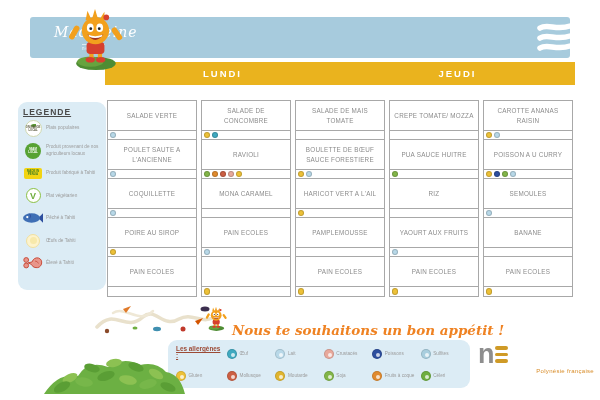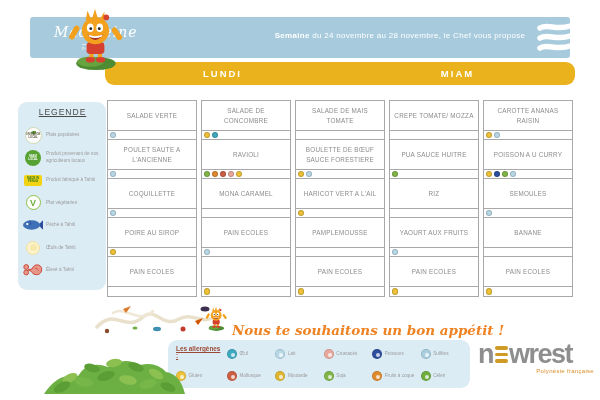--- a/index.html
+++ b/index.html
@@ -15,28 +15,28 @@
     font-family:"DejaVu Serif", serif; font-style:italic; font-size:14px; letter-spacing:1px; }
   .brand-sub { position:absolute; left:52px; top:27px; color:#ffffff;
     font-size:4.5px; letter-spacing:1px; opacity:.85;
     border-top:0.5px solid rgba(255,255,255,.7); padding-top:1px; }
   .week-label { position:absolute; left:230px; top:14px; width:280px;
     color:#ffffff; font-size:8px; text-align:center; letter-spacing:.3px; }
   .week-label b { font-weight:bold; }
   .waves { position:absolute; right:-6px; top:4px; }
   
   .day-bar { position:absolute; left:105px; top:62px; width:470px; height:23px;
-    background:#eab31e; display:flex;border-radius:9px; }
+    background:#eab31e; display:flex; }
   .day-cell { flex:1; display:flex; align-items:center; justify-content:center;
     color:#ffffff; font-weight:bold; font-size:9.5px; letter-spacing:2px; }
   
   .legend { position:absolute; left:18px; top:102px; width:88px; height:188px;
     background:#dcecf5; border-radius:9px; padding:5px 4px 2px 5px; }
-  .legend-title { text-align:center; font-size:8.5px; font-weight:normal; color:#4a4a4a;
-    text-decoration:underline; letter-spacing:1px; margin-bottom:7px; }
+  .legend-title { text-align:left; font-size:8.5px; font-weight:bold; color:#4a4a4a;
+    text-decoration:underline; letter-spacing:1px; margin-bottom:0; }
   .legend-item { display:flex; align-items:center; gap:3px; height:22.5px; }
   .legend-item .lbl { font-size:4.7px; color:#9b9b9b; line-height:1.35; flex:1; }
   .badge-wrap { width:20px; display:flex; justify-content:center; }
   .badge-oml { width:17px; height:17px; border-radius:50%; background:#ffffff;
     border:1px solid #cfd8b0; display:flex; flex-direction:column; align-items:center;
     justify-content:center; }
   .badge-oml .leaf { width:5px; height:3px; background:#5a9e35; border-radius:50% 0 50% 50%; }
   .badge-oml .t { font-size:2.6px; font-weight:bold; color:#55543a; text-align:center; line-height:1.1; }
   .badge-miam { width:16px; height:16px; border-radius:50%; background:#57a233;
     display:flex; align-items:center; justify-content:center; }
@@ -113,34 +113,33 @@
       <circle cx="39.5" cy="22" r="1.5" fill="#222222"></circle>
       <path d="M27,28 Q35,40 44,28 Q35,33 27,28 Z" fill="#a03321"></path>
       <path d="M28,28.5 Q35,31.5 43,28.5 L42,30.5 Q35,33 29,30.5 Z" fill="#ffffff"></path>
     </symbol>
   </defs>
 </svg>
 
 <div class="header-bar">
   <div class="brand">Madeleine</div>
   <div class="brand-sub">newrest</div>
-  <div class="week-label"><b>Semaine</b><span> du 24 novembre au 28 novembre, le Chef vous propose</span></div>
   <svg class="waves" width="40" height="34" viewBox="0 0 40 34">
     <path d="M4,7 C12,2 20,10 34,5" stroke="#ffffff" stroke-width="5.5" fill="none" stroke-linecap="round"></path>
     <path d="M4,17 C12,12 20,20 34,15" stroke="#ffffff" stroke-width="5.5" fill="none" stroke-linecap="round"></path>
     <path d="M4,27 C12,22 20,30 34,25" stroke="#ffffff" stroke-width="5.5" fill="none" stroke-linecap="round"></path>
   </svg>
 </div>
 <svg style="position:absolute;left:62px;top:8px;z-index:3" width="66" height="64" viewBox="0 0 70 68">
     <use href="#mascot"></use>
   </svg>
 
 <div class="day-bar">
   <div class="day-cell">LUNDI</div>
-  <div class="day-cell">MIAM</div>
+  <div class="day-cell">JEUDI</div>
 </div>
 
 <div class="legend">
   <div class="legend-title">LEGENDE</div>
 
   <div class="legend-item">
     <div class="badge-wrap">
         <div class="badge-oml">
           <div class="leaf"></div>
           <div class="t">ON MANGE LOCAL</div>
@@ -445,21 +444,20 @@
 </div>
 
 <div class="newrest">
   <div class="nw-text">
       <span>n</span>
       <span class="nw-e">
         <i></i>
         <i></i>
         <i></i>
       </span>
-      <span>wrest</span>
     </div>
   <div class="nw-sub">Polynésie française</div>
 </div>
 
 <svg class="leafpile" width="148" height="42" viewBox="0 0 148 42">
   <path d="M4,40 Q18,18 38,22 Q48,6 68,13 Q84,2 100,11 Q116,7 126,18 Q140,20 145,40 Z" fill="#6cb043"></path>
   <ellipse cx="30" cy="24" rx="8" ry="4" fill="#8cc152" transform="rotate(-25 30 24)"></ellipse>
   <ellipse cx="52" cy="14" rx="8" ry="4" fill="#5a9e35" transform="rotate(15 52 14)"></ellipse>
   <ellipse cx="74" cy="9" rx="8" ry="4" fill="#8cc152" transform="rotate(-10 74 9)"></ellipse>
   <ellipse cx="96" cy="13" rx="8" ry="4" fill="#5a9e35" transform="rotate(20 96 13)"></ellipse>

